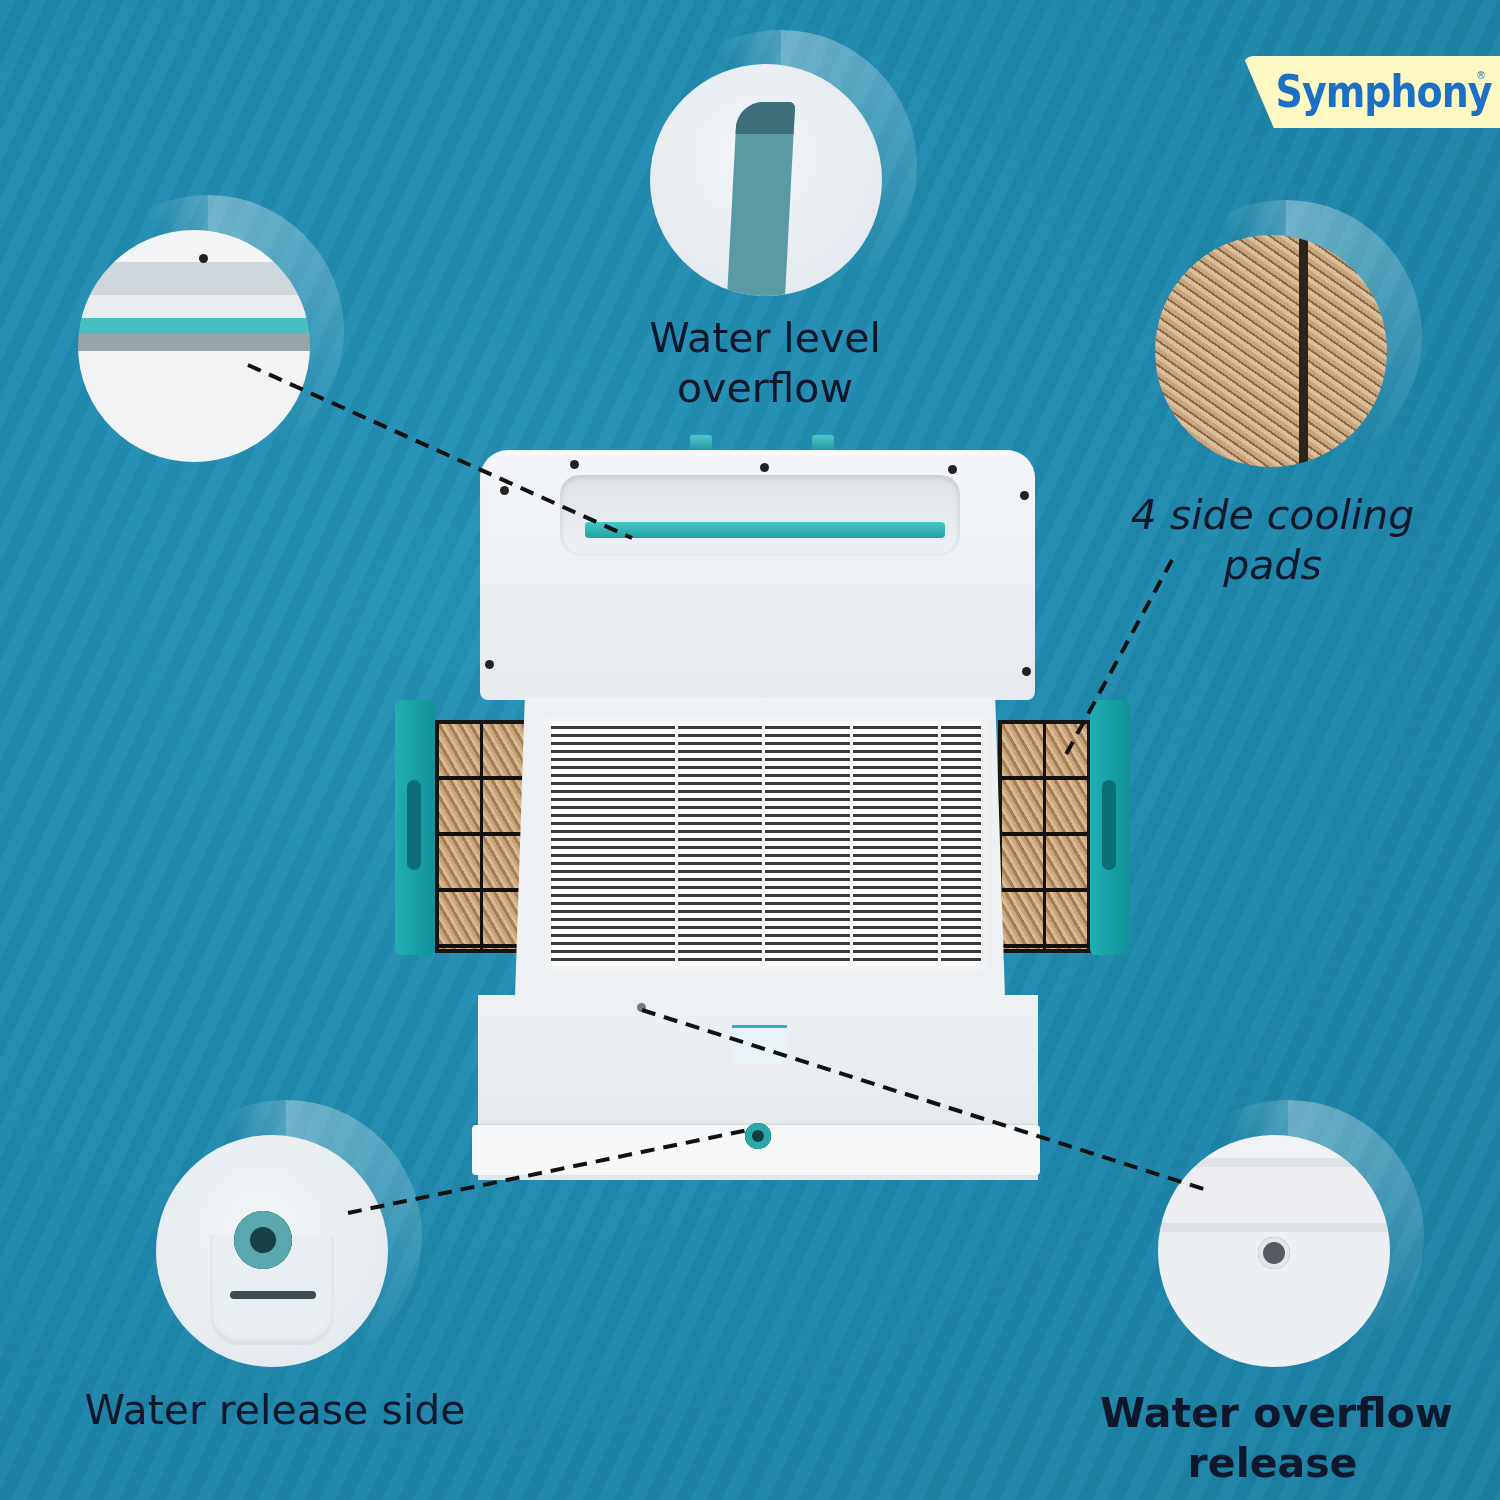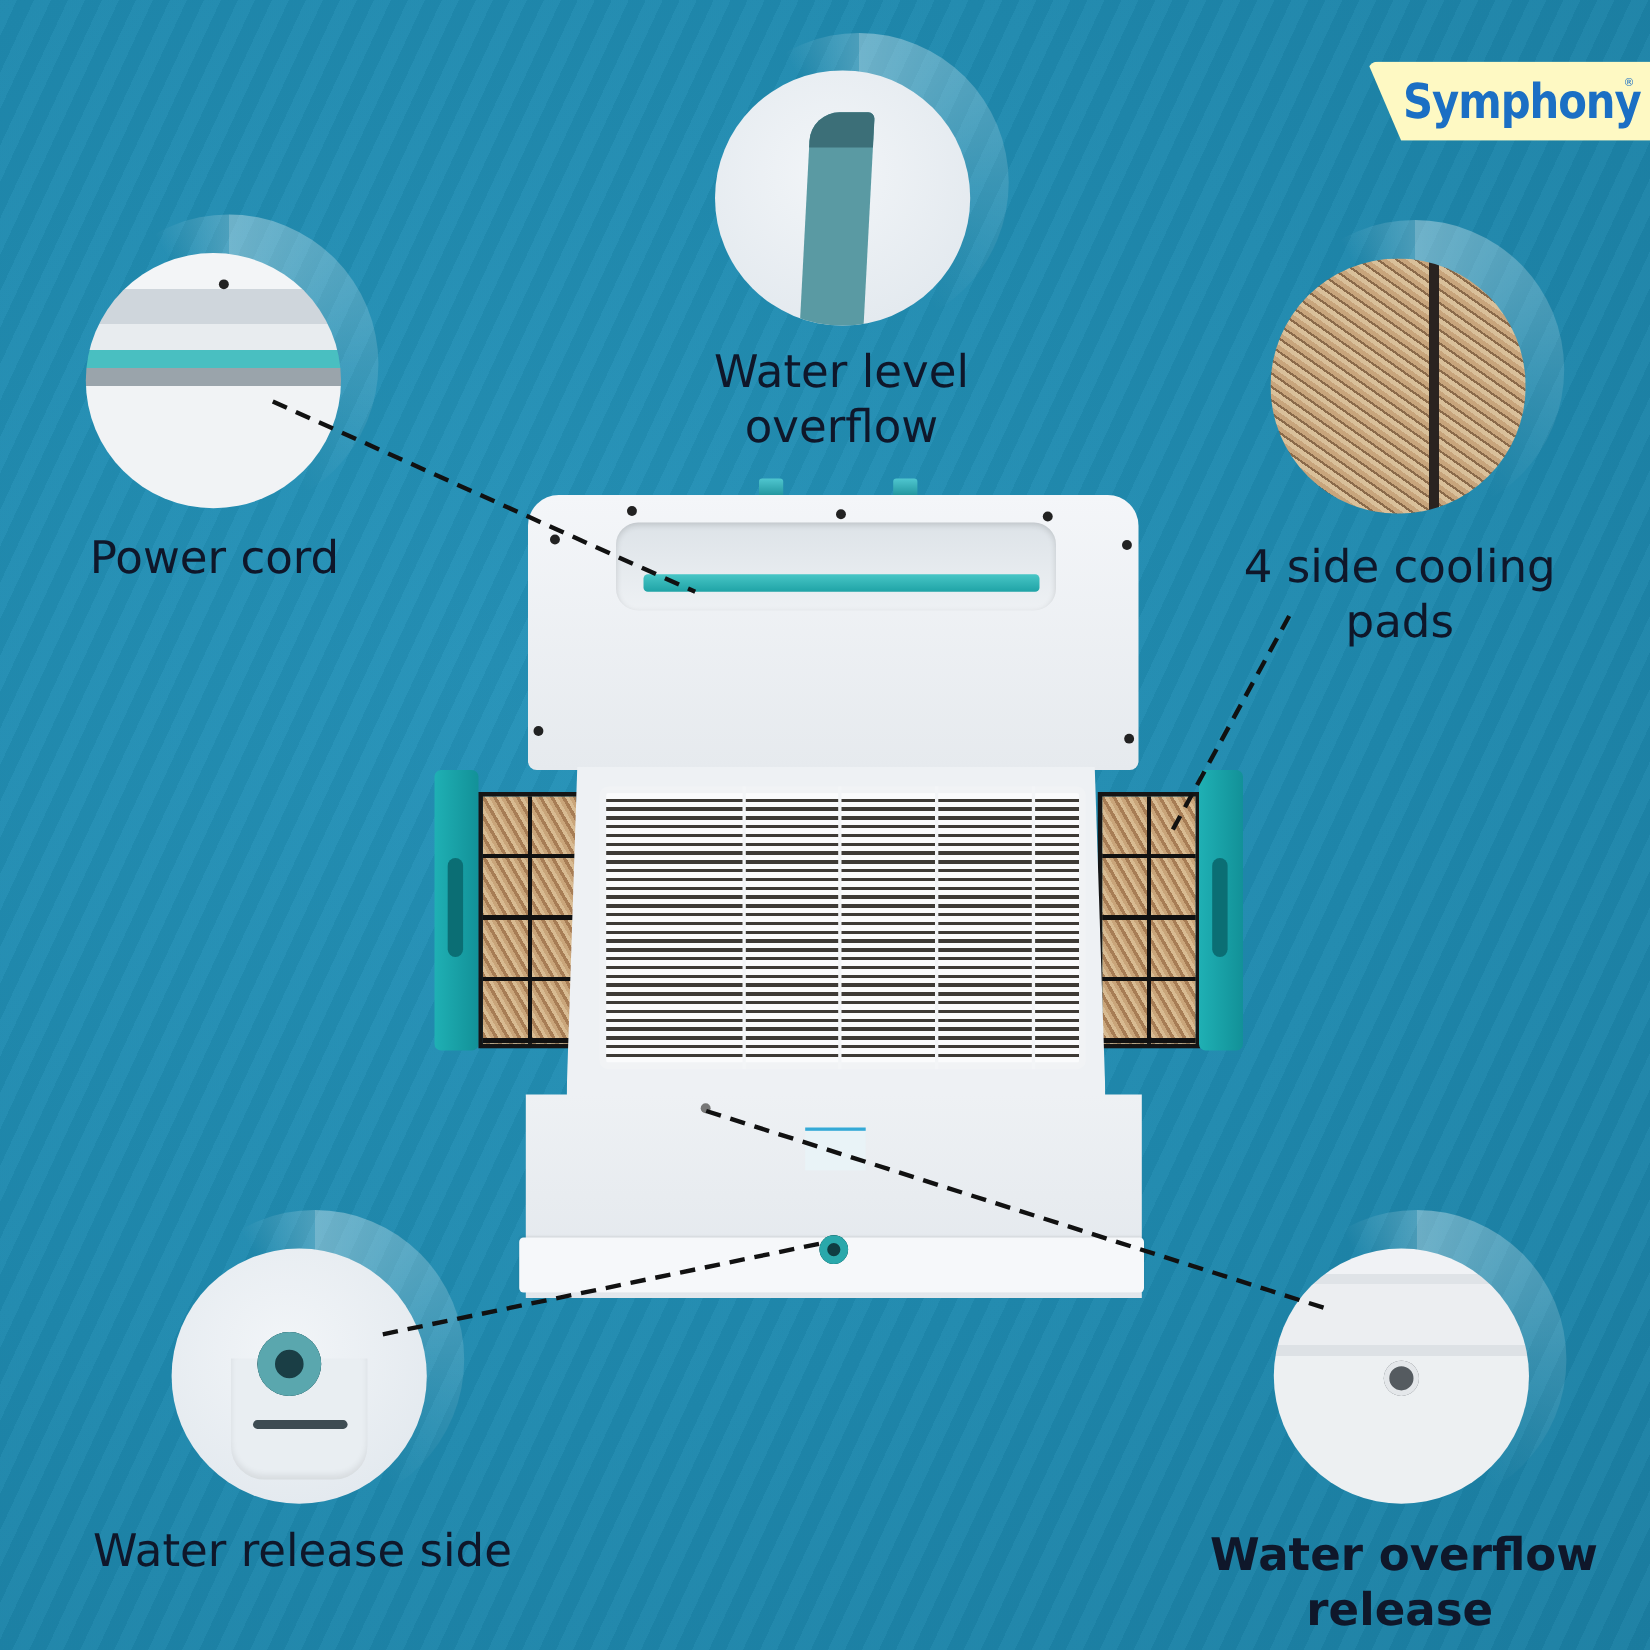--- a/index.html
+++ b/index.html
@@ -124,28 +124,27 @@
     <div>overflow</div>
   </div>
 </div>
 
 <div class="callout">
   <div class="ring" style="left:72px; top:195px; width:272px; height:272px;"></div>
   <div class="disc" style="left:78px; top:230px; width:232px; height:232px; background:linear-gradient(180deg,#f3f5f7 0 14%,#cfd6dc 14% 28%,#e8ecef 28% 38%,#49bfc1 38% 45%,#9aa4ab 45% 52%,#f1f3f5 52% 100%);">
     <div class="screw" style="left:121px; top:24px;"></div>
   </div>
   <div class="label" style="left:40px; top:482px; width:310px;">
-    <div>Power cord</div>
   </div>
 </div>
 
 <div class="callout">
   <div class="ring" style="left:1150px; top:200px; width:272px; height:272px;"></div>
   <div class="disc" style="left:1155px; top:235px; width:232px; height:232px; background:linear-gradient(90deg, transparent 62%, #2a2320 62% 66%, transparent 66%), repeating-linear-gradient(35deg,#d9c09a 0 4px,#8a6a4a 4px 6px,#c8a57c 6px 10px), repeating-linear-gradient(-50deg, rgba(230,215,190,0.6) 0 3px, rgba(120,90,60,0.4) 3px 7px);"></div>
-  <div class="label" style="left:1100px; top:490px; width:345px;">
+  <div class="label" style="left:1100px; top:490px; width:345px;font-style:italic;">
     <div>4 side cooling</div>
     <div>pads</div>
   </div>
 </div>
 
 <div class="callout">
   <div class="ring" style="left:150px; top:1100px; width:272px; height:272px;"></div>
   <div class="disc" style="left:156px; top:1135px; width:232px; height:232px;">
     <div style="position:absolute; left:54px; top:100px; width:124px; height:110px; border-radius:0 0 30px 30px; background:#e9eef2; box-shadow:inset 0 -4px 6px rgba(0,0,0,0.08);"></div>
     <div style="position:absolute; left:74px; top:128px; width:86px; height:8px; background:#3d4b52; border-radius:4px; top:156px;"></div>

